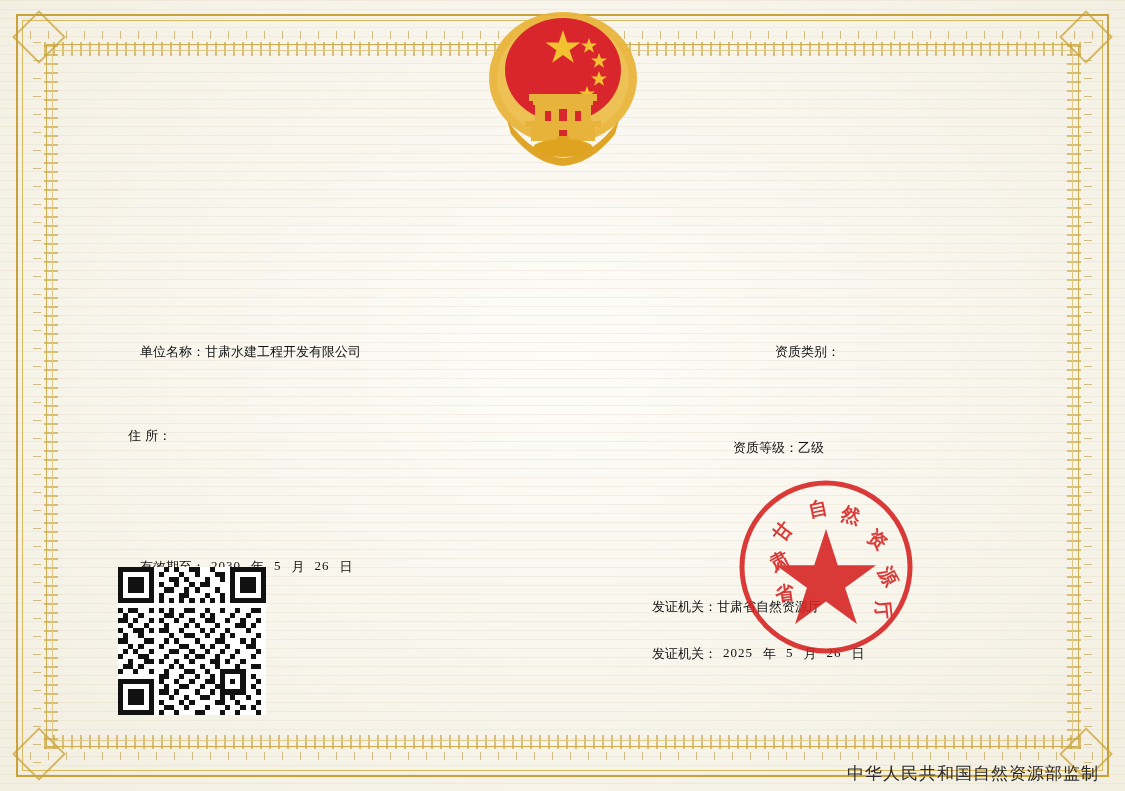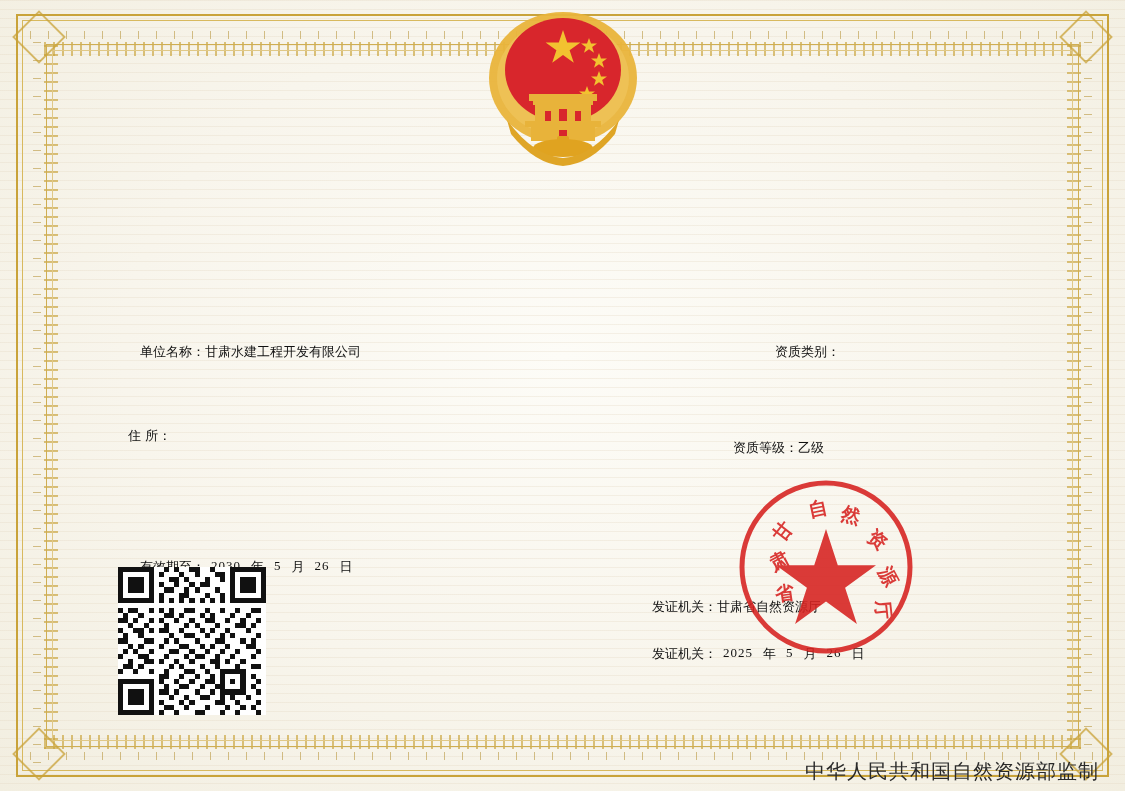--- a/index.html
+++ b/index.html
@@ -188,21 +188,21 @@
     height: 180px;
     z-index: 6;
     opacity: 0.88;
   }
 
   
   .footer {
     position: absolute;
     right: 26px;
     bottom: 6px;
-    font-size: 20px;
+    font-size: 17px;
     color: #2a2a2a;
     letter-spacing: 1px;
     font-family: "DejaVu Serif", "Liberation Serif", serif;
     text-align: right;
   }
 </style>
 </head>
 <body>
 
 <div class="certificate">

